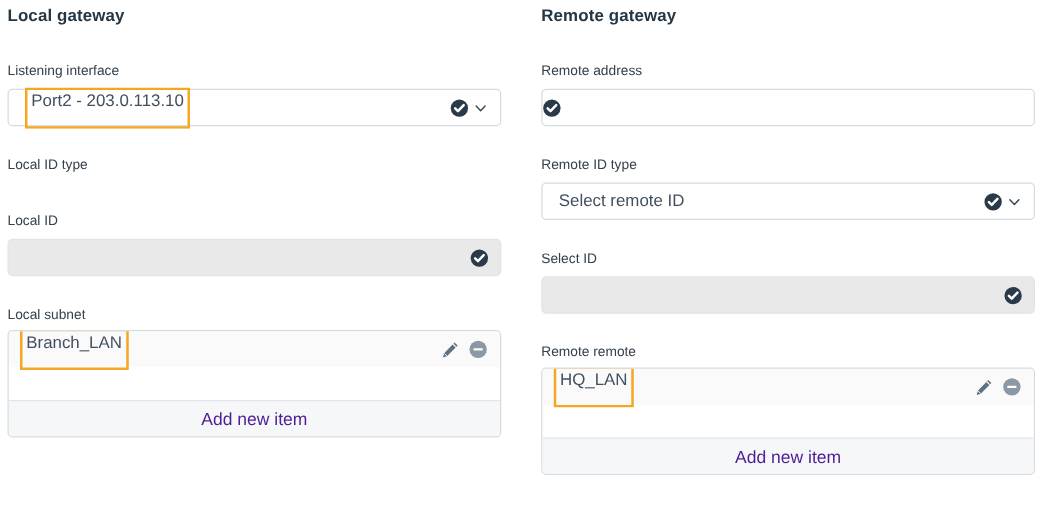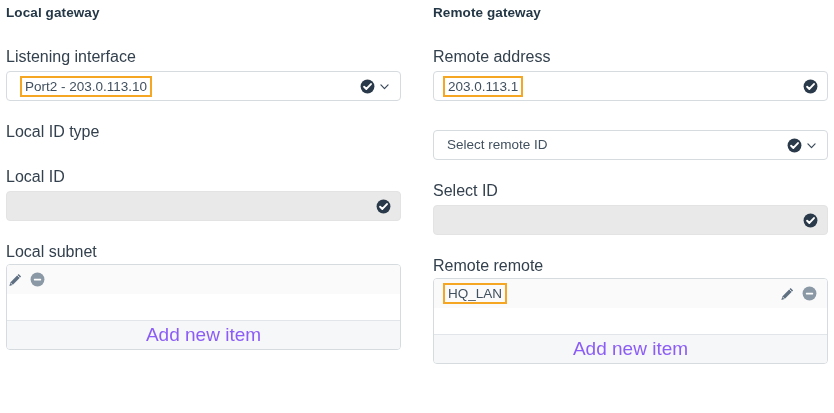--- a/index.html
+++ b/index.html
@@ -38,21 +38,21 @@
     font-weight: bold;
     color: #243746;
     letter-spacing: 0.1px;
     margin: 0;
     padding: 0;
     height: 26px;
     line-height: 26px;
   }
 
   .field-label {
-    font-size: 16px;
+    font-size: 11px;
     font-weight: normal;
     color: #33404d;
     line-height: 16px;
     margin: 0;
     padding: 0;
   }
 
   
   .control {
     position: relative;
@@ -77,21 +77,21 @@
     padding-left: 13px;
     white-space: nowrap;
     overflow: hidden;
   }
   .control .value.indent-less { padding-left: 9px; }
 
   
   .hl {
     display: inline-block;
     border: 2px solid #f5a623;
-    padding: 1px 3px 1px 3px;
+    padding: 1px 3px 13px 3px;
     line-height: 15px;
     color: #41505f;
     background: transparent;
     box-sizing: border-box;
   }
 
   .adornments {
     display: flex;
     align-items: center;
     flex: 0 0 auto;
@@ -161,22 +161,22 @@
   .listbox .footer {
     box-sizing: border-box;
     height: 29px;
     border-top: 1px solid #e2e6ea;
     background: #f6f7f8;
     display: flex;
     align-items: center;
     justify-content: center;
   }
   .listbox .footer .add-label {
-    font-size: 19px;
-    color: #8b5cf6;
+    font-size: 14px;
+    color: #4c1d95;
     text-align: center;
   }
 
   
   .gap-heading-to-label { height: 23px; }
   .gap-label-to-ctrl { height: 6px; }
   .gap-block { height: 23px; }
   .gap-block-sm { height: 6px; }
 </style>
 </head>
@@ -232,20 +232,23 @@
           </span>
         </div>
       </div>
 
       <div class="gap-block"></div>
 
       <div class="field-label">Local subnet</div>
       <div class="gap-block-sm" style="height:4px"></div>
       <div class="listbox">
         <div class="row">
+          <div class="item-text">
+            <span class="hl">Branch_LAN</span>
+          </div>
           <div class="row-actions">
             <span class="pencil">
               <svg class="ico" viewBox="0 0 16 16" width="16" height="16" aria-hidden="true">
                 <path d="M11.6 1.9 L14.1 4.4 L5.6 12.9 L2.4 13.9 L3.3 10.6 Z" fill="#5f7082"></path>
                 <path d="M10.3 3.2 L12.8 5.7" stroke="#ffffff" stroke-width="0.9" fill="none"></path>
                 <path d="M3.3 10.6 L5.6 12.9" stroke="#ffffff" stroke-width="0.8" fill="none"></path>
               </svg>
             </span>
             <span class="minus-badge">
               <svg class="ico" viewBox="0 0 16 16" width="15" height="15" aria-hidden="true">
@@ -265,35 +268,33 @@
 
     <div class="col col-right">
 
       <div class="section-heading">Remote gateway</div>
 
       <div class="gap-heading-to-label"></div>
 
       <div class="field-label">Remote address</div>
       <div class="gap-label-to-ctrl"></div>
       <div class="control">
-        <div class="value indent-less">
-          <span class="hl">203.0.113.1</span>
-        </div>
-        <div class="adornments">
-          <span class="check-badge">
-            <svg class="ico" viewBox="0 0 16 16" width="15" height="15" aria-hidden="true">
-              <circle cx="8" cy="8" r="7.4" fill="#2b3a4a"></circle>
-              <path d="M4.4 8.2 L6.8 10.6 L11.7 5.4" fill="none" stroke="#ffffff" stroke-width="2.1" stroke-linecap="round" stroke-linejoin="round"></path>
-            </svg>
-          </span>
-        </div>
-      </div>
-
-      <div class="gap-block"></div>
-
+        <div class="adornments">
+          <span class="check-badge">
+            <svg class="ico" viewBox="0 0 16 16" width="15" height="15" aria-hidden="true">
+              <circle cx="8" cy="8" r="7.4" fill="#2b3a4a"></circle>
+              <path d="M4.4 8.2 L6.8 10.6 L11.7 5.4" fill="none" stroke="#ffffff" stroke-width="2.1" stroke-linecap="round" stroke-linejoin="round"></path>
+            </svg>
+          </span>
+        </div>
+      </div>
+
+      <div class="gap-block"></div>
+
+      <div class="field-label">Remote ID type</div>
       <div class="gap-label-to-ctrl"></div>
       <div class="control">
         <div class="value">Select remote ID</div>
         <div class="adornments">
           <span class="check-badge">
             <svg class="ico" viewBox="0 0 16 16" width="15" height="15" aria-hidden="true">
               <circle cx="8" cy="8" r="7.4" fill="#2b3a4a"></circle>
               <path d="M4.4 8.2 L6.8 10.6 L11.7 5.4" fill="none" stroke="#ffffff" stroke-width="2.1" stroke-linecap="round" stroke-linejoin="round"></path>
             </svg>
           </span>

